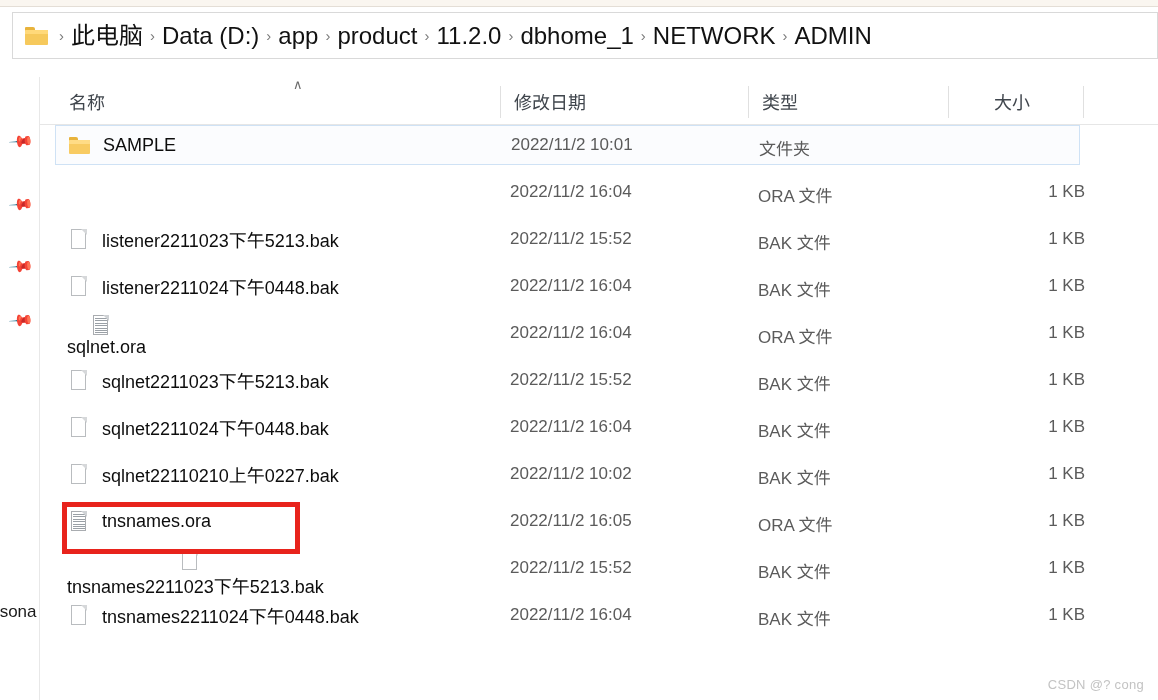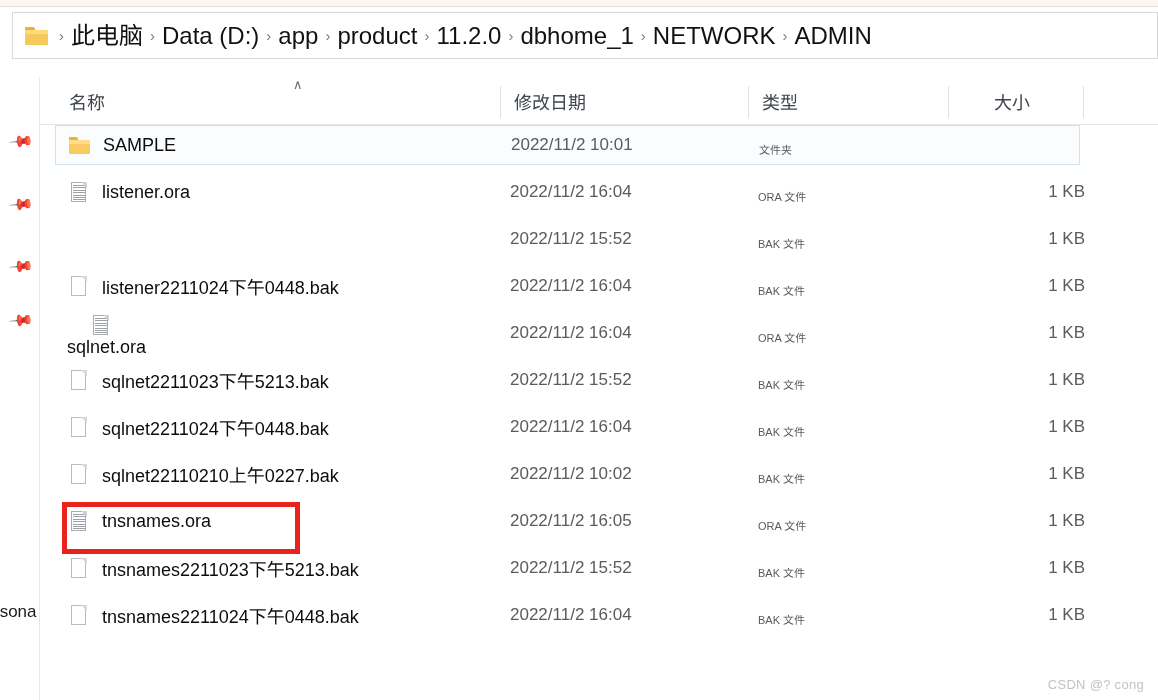--- a/index.html
+++ b/index.html
@@ -184,21 +184,21 @@
     left: 455px;
     font-size: 17px;
     color: #5b5b5b;
     white-space: nowrap;
     line-height: 40px;
     height: 40px;
   }
   .cell-type {
     position: absolute;
     left: 703px;
-    font-size: 11px;
+    font-size: 17px;
     color: #5b5b5b;
     white-space: nowrap;
     line-height: 40px;
     height: 31px;
   }
   .cell-size {
     position: absolute;
     left: 903px;
     width: 127px;
     text-align: right;
@@ -375,32 +375,32 @@
             <span class="tab"></span>
             <span class="body"></span>
           </span>
           <span class="name-text">SAMPLE</span>
         </div>
         <div class="cell-date">2022/11/2 10:01</div>
         <div class="cell-type">文件夹</div>
         <div class="cell-size"></div>
       </div>
       <div class="file-row" style="top: 47px;">
-        <div class="cell-name" style="left: 12px;">
-          <span class="ico doc">
-            <span class="sheet"></span>
-            <span class="fold"></span>
-          </span>
-          <span class="name-text">listener.ora</span>
-        </div>
         <div class="cell-date">2022/11/2 16:04</div>
         <div class="cell-type">ORA 文件</div>
         <div class="cell-size">1 KB</div>
       </div>
       <div class="file-row" style="top: 94px;">
+        <div class="cell-name" style="left: 12px;">
+          <span class="ico page">
+            <span class="sheet"></span>
+            <span class="fold"></span>
+          </span>
+          <span class="name-text">listener2211023下午5213.bak</span>
+        </div>
         <div class="cell-date">2022/11/2 15:52</div>
         <div class="cell-type">BAK 文件</div>
         <div class="cell-size">1 KB</div>
       </div>
       <div class="file-row" style="top: 141px;">
         <div class="cell-name" style="left: 12px;">
           <span class="ico page">
             <span class="sheet"></span>
             <span class="fold"></span>
           </span>
@@ -464,21 +464,21 @@
             <span class="sheet"></span>
             <span class="fold"></span>
           </span>
           <span class="name-text">tnsnames.ora</span>
         </div>
         <div class="cell-date">2022/11/2 16:05</div>
         <div class="cell-type">ORA 文件</div>
         <div class="cell-size">1 KB</div>
       </div>
       <div class="file-row" style="top: 423px;">
-        <div class="cell-name" style="left: 12px;">
+        <div class="cell-name" style="left: 12px; flex-direction: column;">
           <span class="ico page">
             <span class="sheet"></span>
             <span class="fold"></span>
           </span>
           <span class="name-text">tnsnames2211023下午5213.bak</span>
         </div>
         <div class="cell-date">2022/11/2 15:52</div>
         <div class="cell-type">BAK 文件</div>
         <div class="cell-size">1 KB</div>
       </div>

